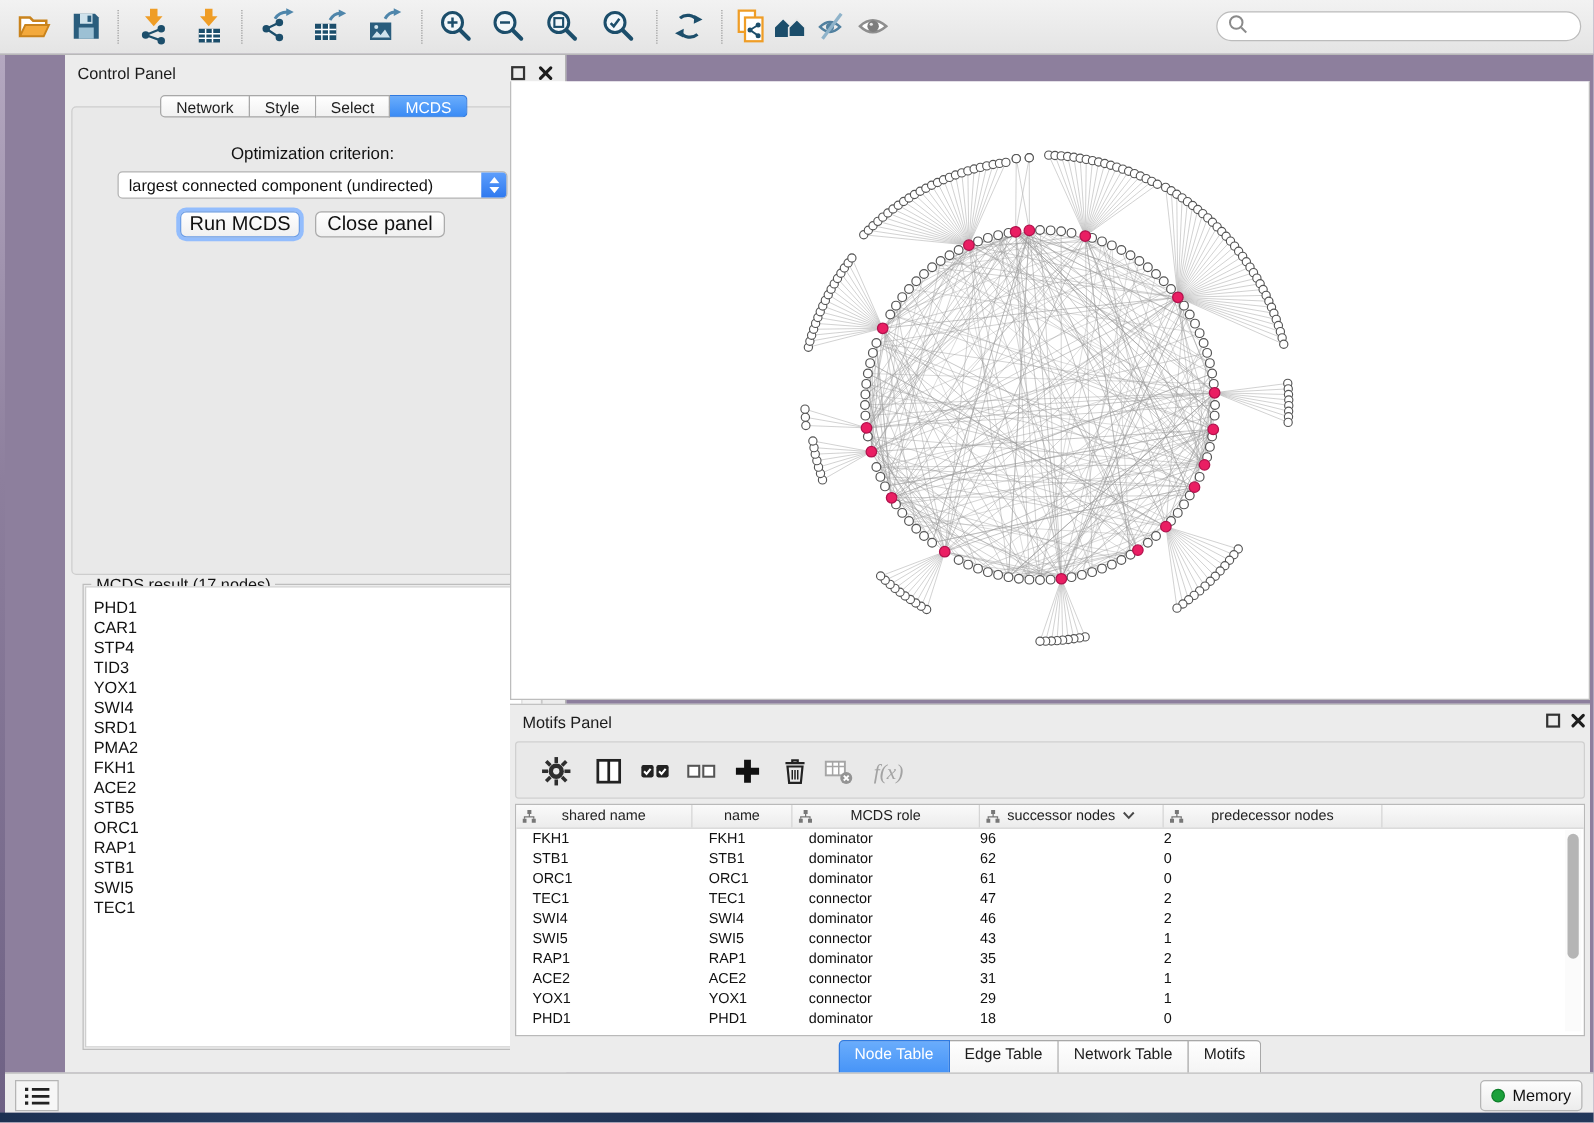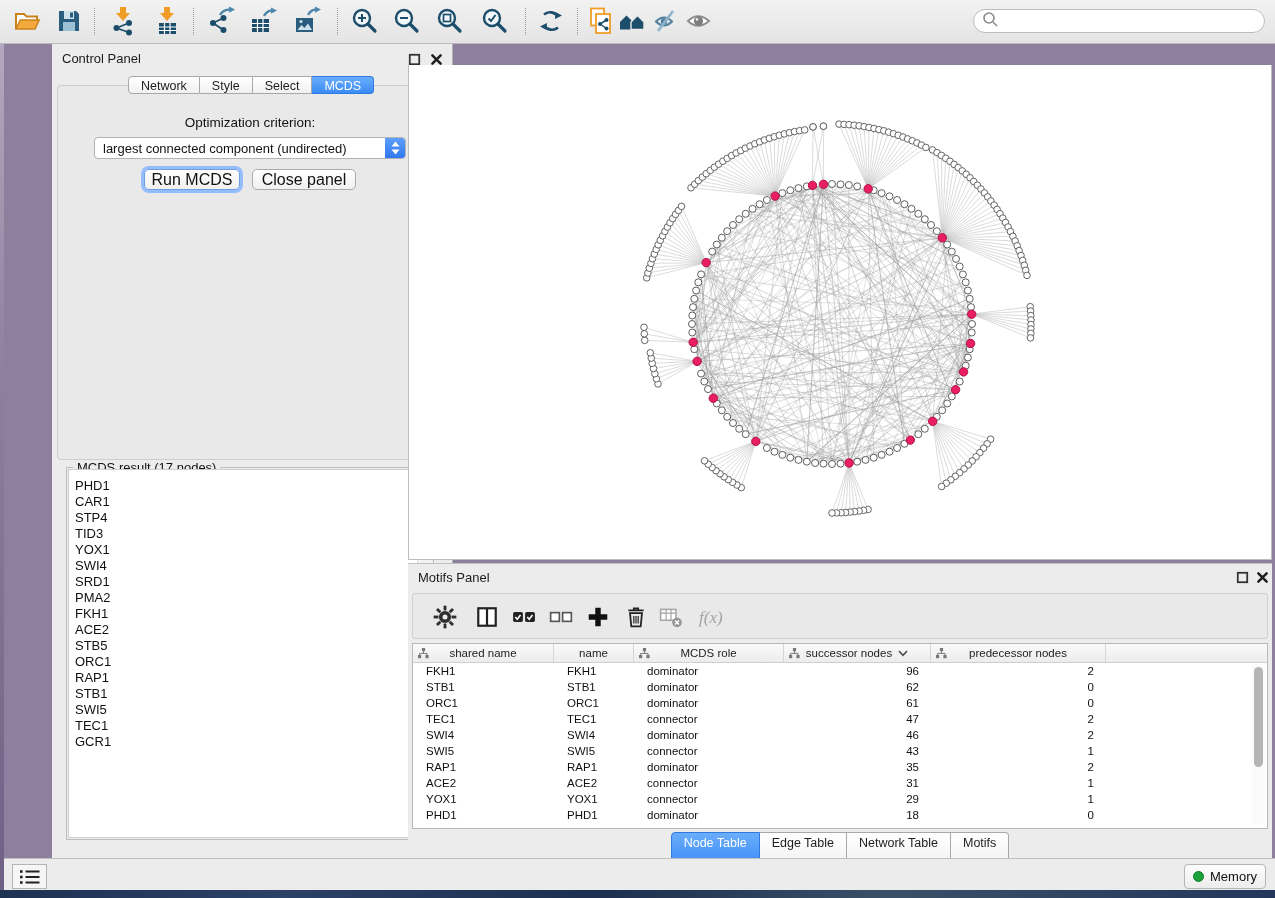--- a/index.html
+++ b/index.html
@@ -48,21 +48,21 @@
   #tp-toolbar{position:absolute;left:4px;top:29px;width:856px;height:46px;background:#e9e9e9;border:1px solid #d0d0d0;border-radius:3px;box-sizing:border-box;}
   .tpi{position:absolute;top:11px;width:24px;height:24px;cursor:pointer;}
   #tbl{position:absolute;left:4px;top:79px;width:856px;height:186px;background:#fff;border:1px solid #b9b9b9;box-sizing:border-box;overflow:hidden;}
   #tbl-head{display:flex;height:18px;background:linear-gradient(#fafafa,#ececec);border-bottom:1px solid #cfcfcf;}
   .th{display:flex;align-items:center;justify-content:center;position:relative;border-right:1px solid #d5d5d5;box-sizing:border-box;font-size:11.5px;color:#222;cursor:pointer;}
   .th .tree{position:absolute;left:5px;top:3.5px;}
   .th .chev{margin-left:6px;}
   .tr{display:flex;height:16px;align-items:center;cursor:default;}
   .td{font-size:11.5px;color:#111;box-sizing:border-box;white-space:nowrap;overflow:hidden;}
   .td.l{padding-left:13px;text-align:left;}
-  .td.r{padding-right:12px;text-align:right;}
+  .td.r{padding-right:12px;text-align:left;}
   #tbl-scroll{position:absolute;top:20px;right:2px;bottom:3px;width:13px;background:#fbfbfb;}
   #tbl-thumb{position:absolute;top:3px;left:2px;width:9px;height:100px;background:#b5b5b5;border-radius:5px;cursor:pointer;}
   #tp-tabs{position:absolute;left:0;top:268px;width:100%;display:flex;justify-content:center;}
   #tp-tabs .seg-tab{height:36px;line-height:20px;}
   
   #status-bar{position:absolute;left:4px;top:858px;width:1271px;height:32px;background:#ececec;border-top:1px solid #bfbfbf;box-sizing:border-box;}
   #status-list-btn{position:absolute;left:8px;top:5px;width:33px;height:23px;background:#f6f6f6;border:1px solid #b5b5b5;display:flex;align-items:center;justify-content:center;cursor:pointer;}
   #memory-btn{position:absolute;right:9px;top:5px;width:80px;height:23px;background:linear-gradient(#fdfdfd,#ececec);border:1px solid #b5b5b5;border-radius:4px;display:flex;align-items:center;justify-content:center;gap:6px;font-size:13px;color:#111;cursor:pointer;}
   #memory-dot{width:11px;height:11px;border-radius:50%;background:#1ba13b;border:1px solid #0e7f2a;box-sizing:border-box;}
 </style>
@@ -258,21 +258,20 @@
           <div class="mcds-item">SRD1</div>
           <div class="mcds-item">PMA2</div>
           <div class="mcds-item">FKH1</div>
           <div class="mcds-item">ACE2</div>
           <div class="mcds-item">STB5</div>
           <div class="mcds-item">ORC1</div>
           <div class="mcds-item">RAP1</div>
           <div class="mcds-item">STB1</div>
           <div class="mcds-item">SWI5</div>
           <div class="mcds-item">TEC1</div>
-          <div class="mcds-item">GCR1</div>
         </div>
       <div id="mcds-scroll"></div>
     </div>
   </div>
 
   <div id="net-window">
     <div id="net-canvas">
       <svg id="graph" width="862" height="494" viewBox="0 0 862 494">
           <line x1="366.1" y1="131.1" x2="423.0" y2="119.0" stroke="#9a9a9a" stroke-width="0.7" opacity="0.5"></line>
           <line x1="366.1" y1="131.1" x2="472.6" y2="128.1" stroke="#9a9a9a" stroke-width="0.7" opacity="0.5"></line>

